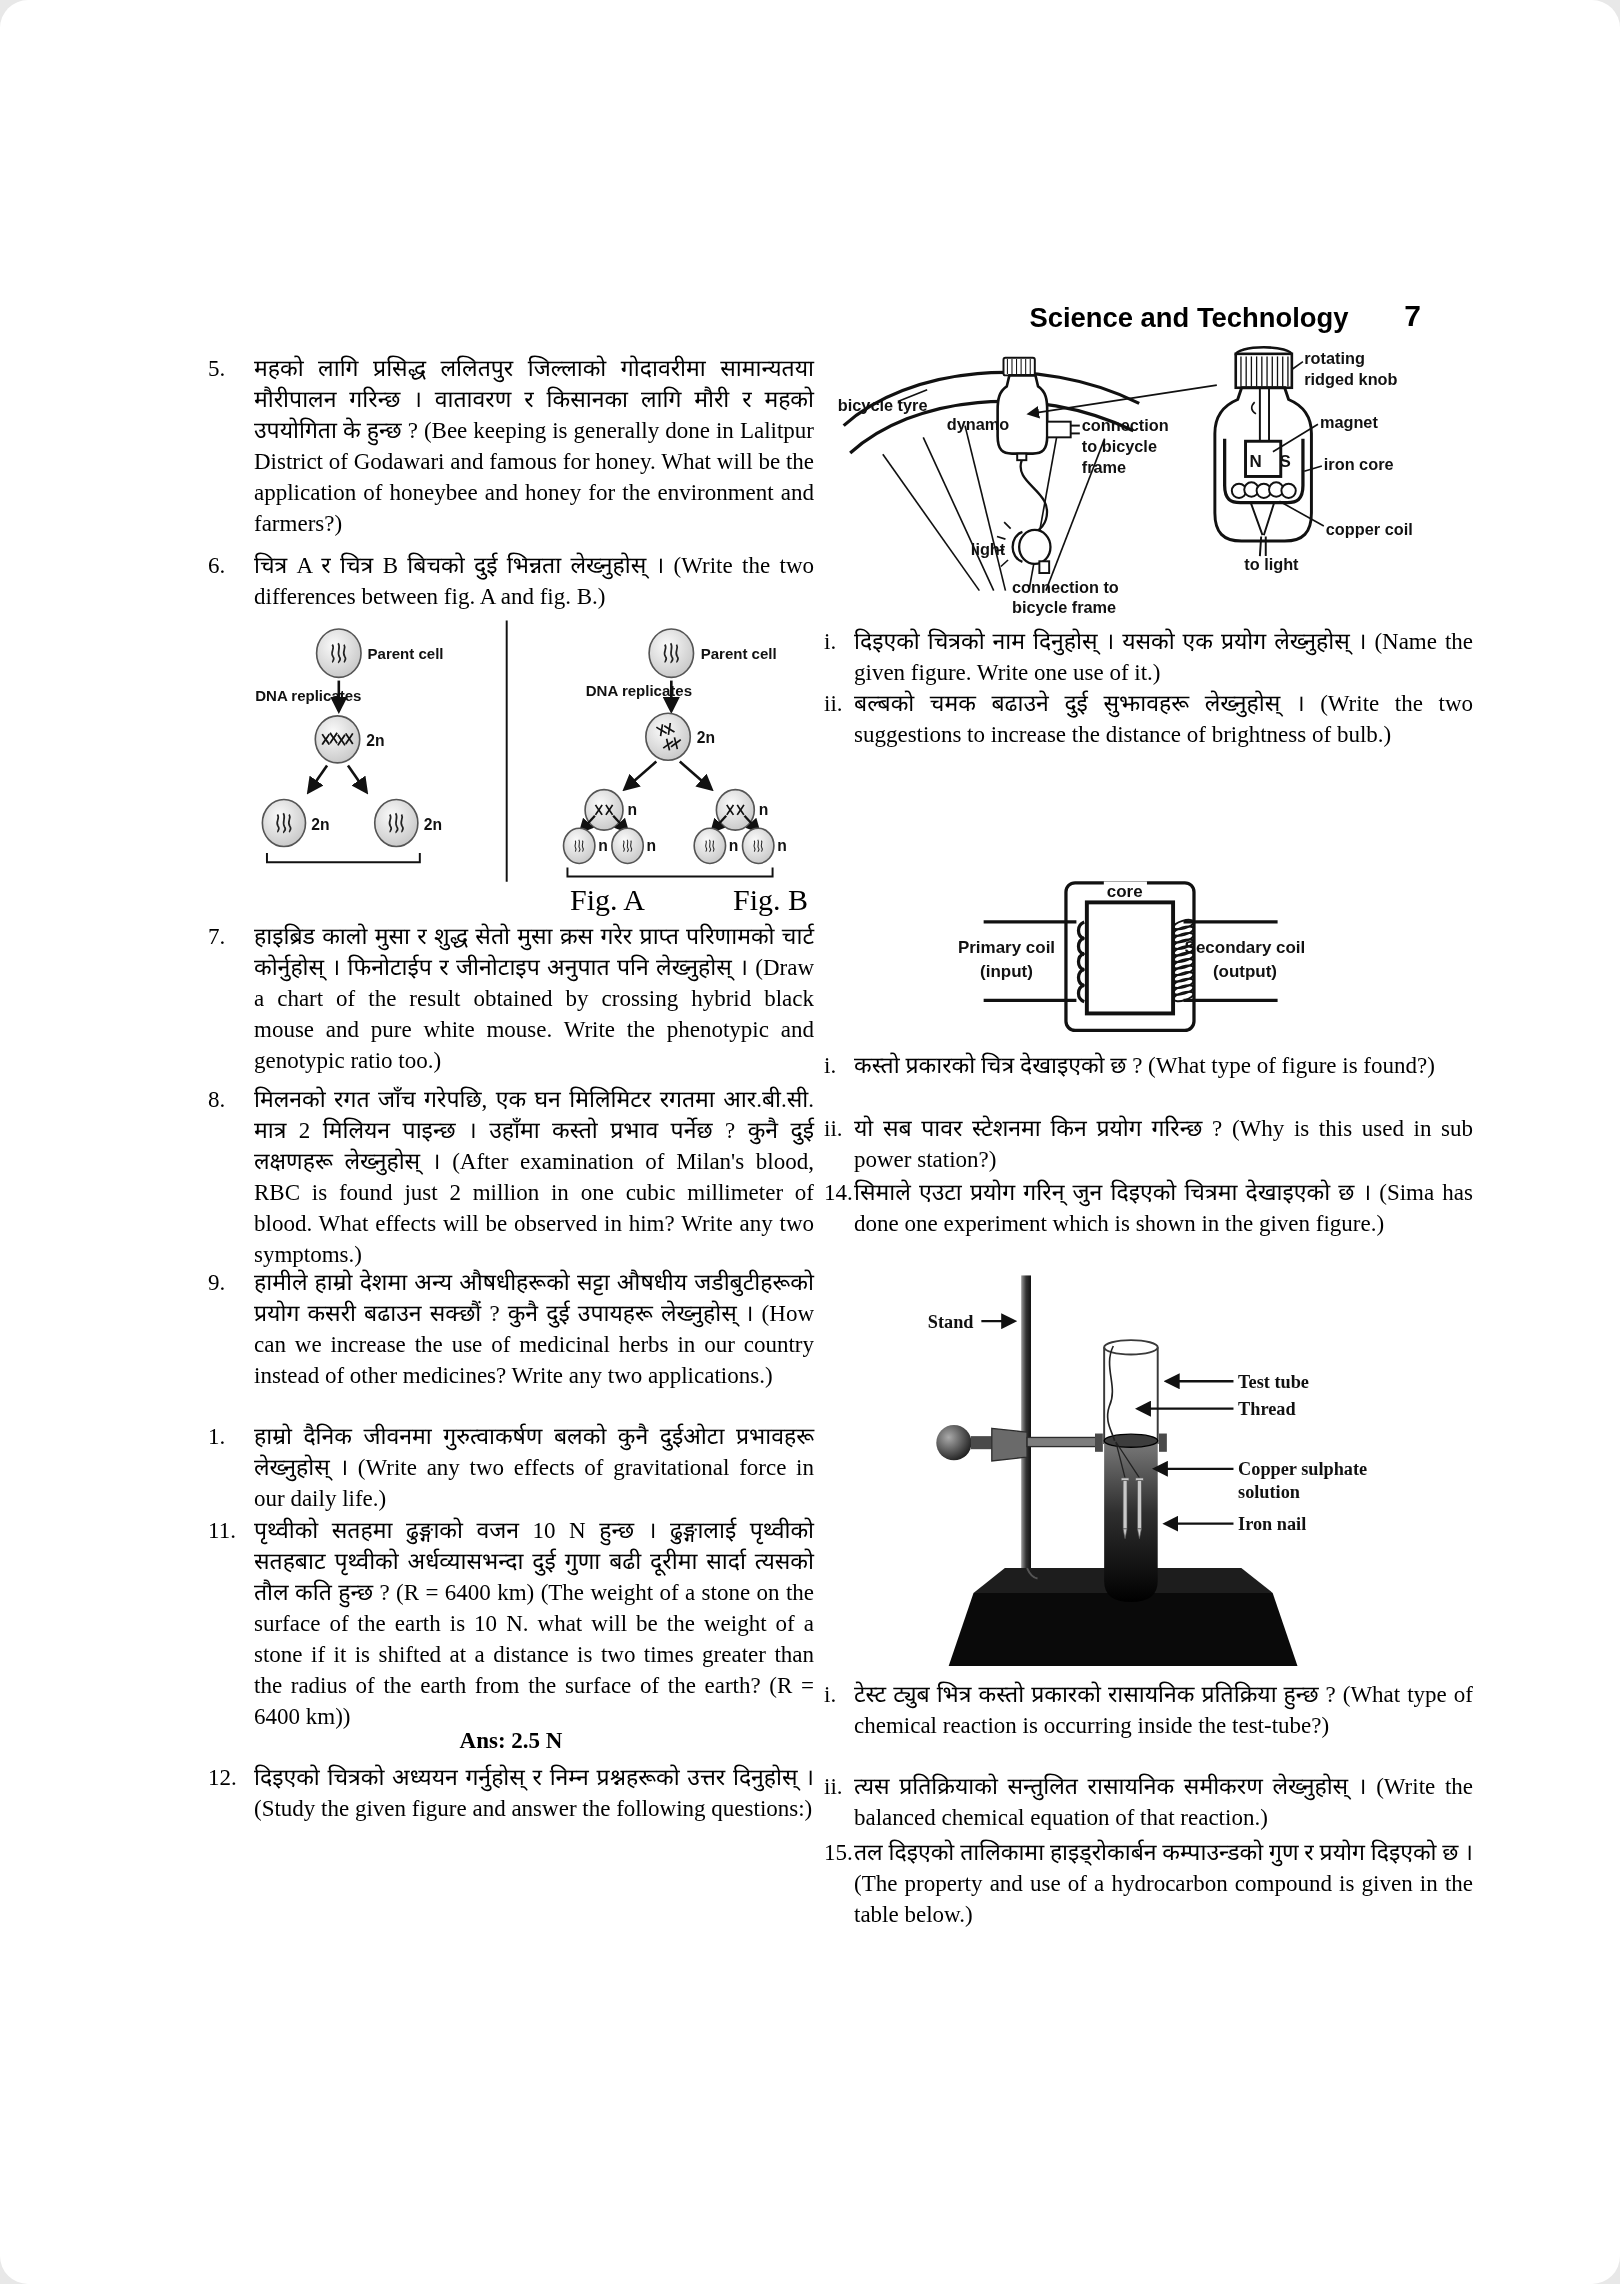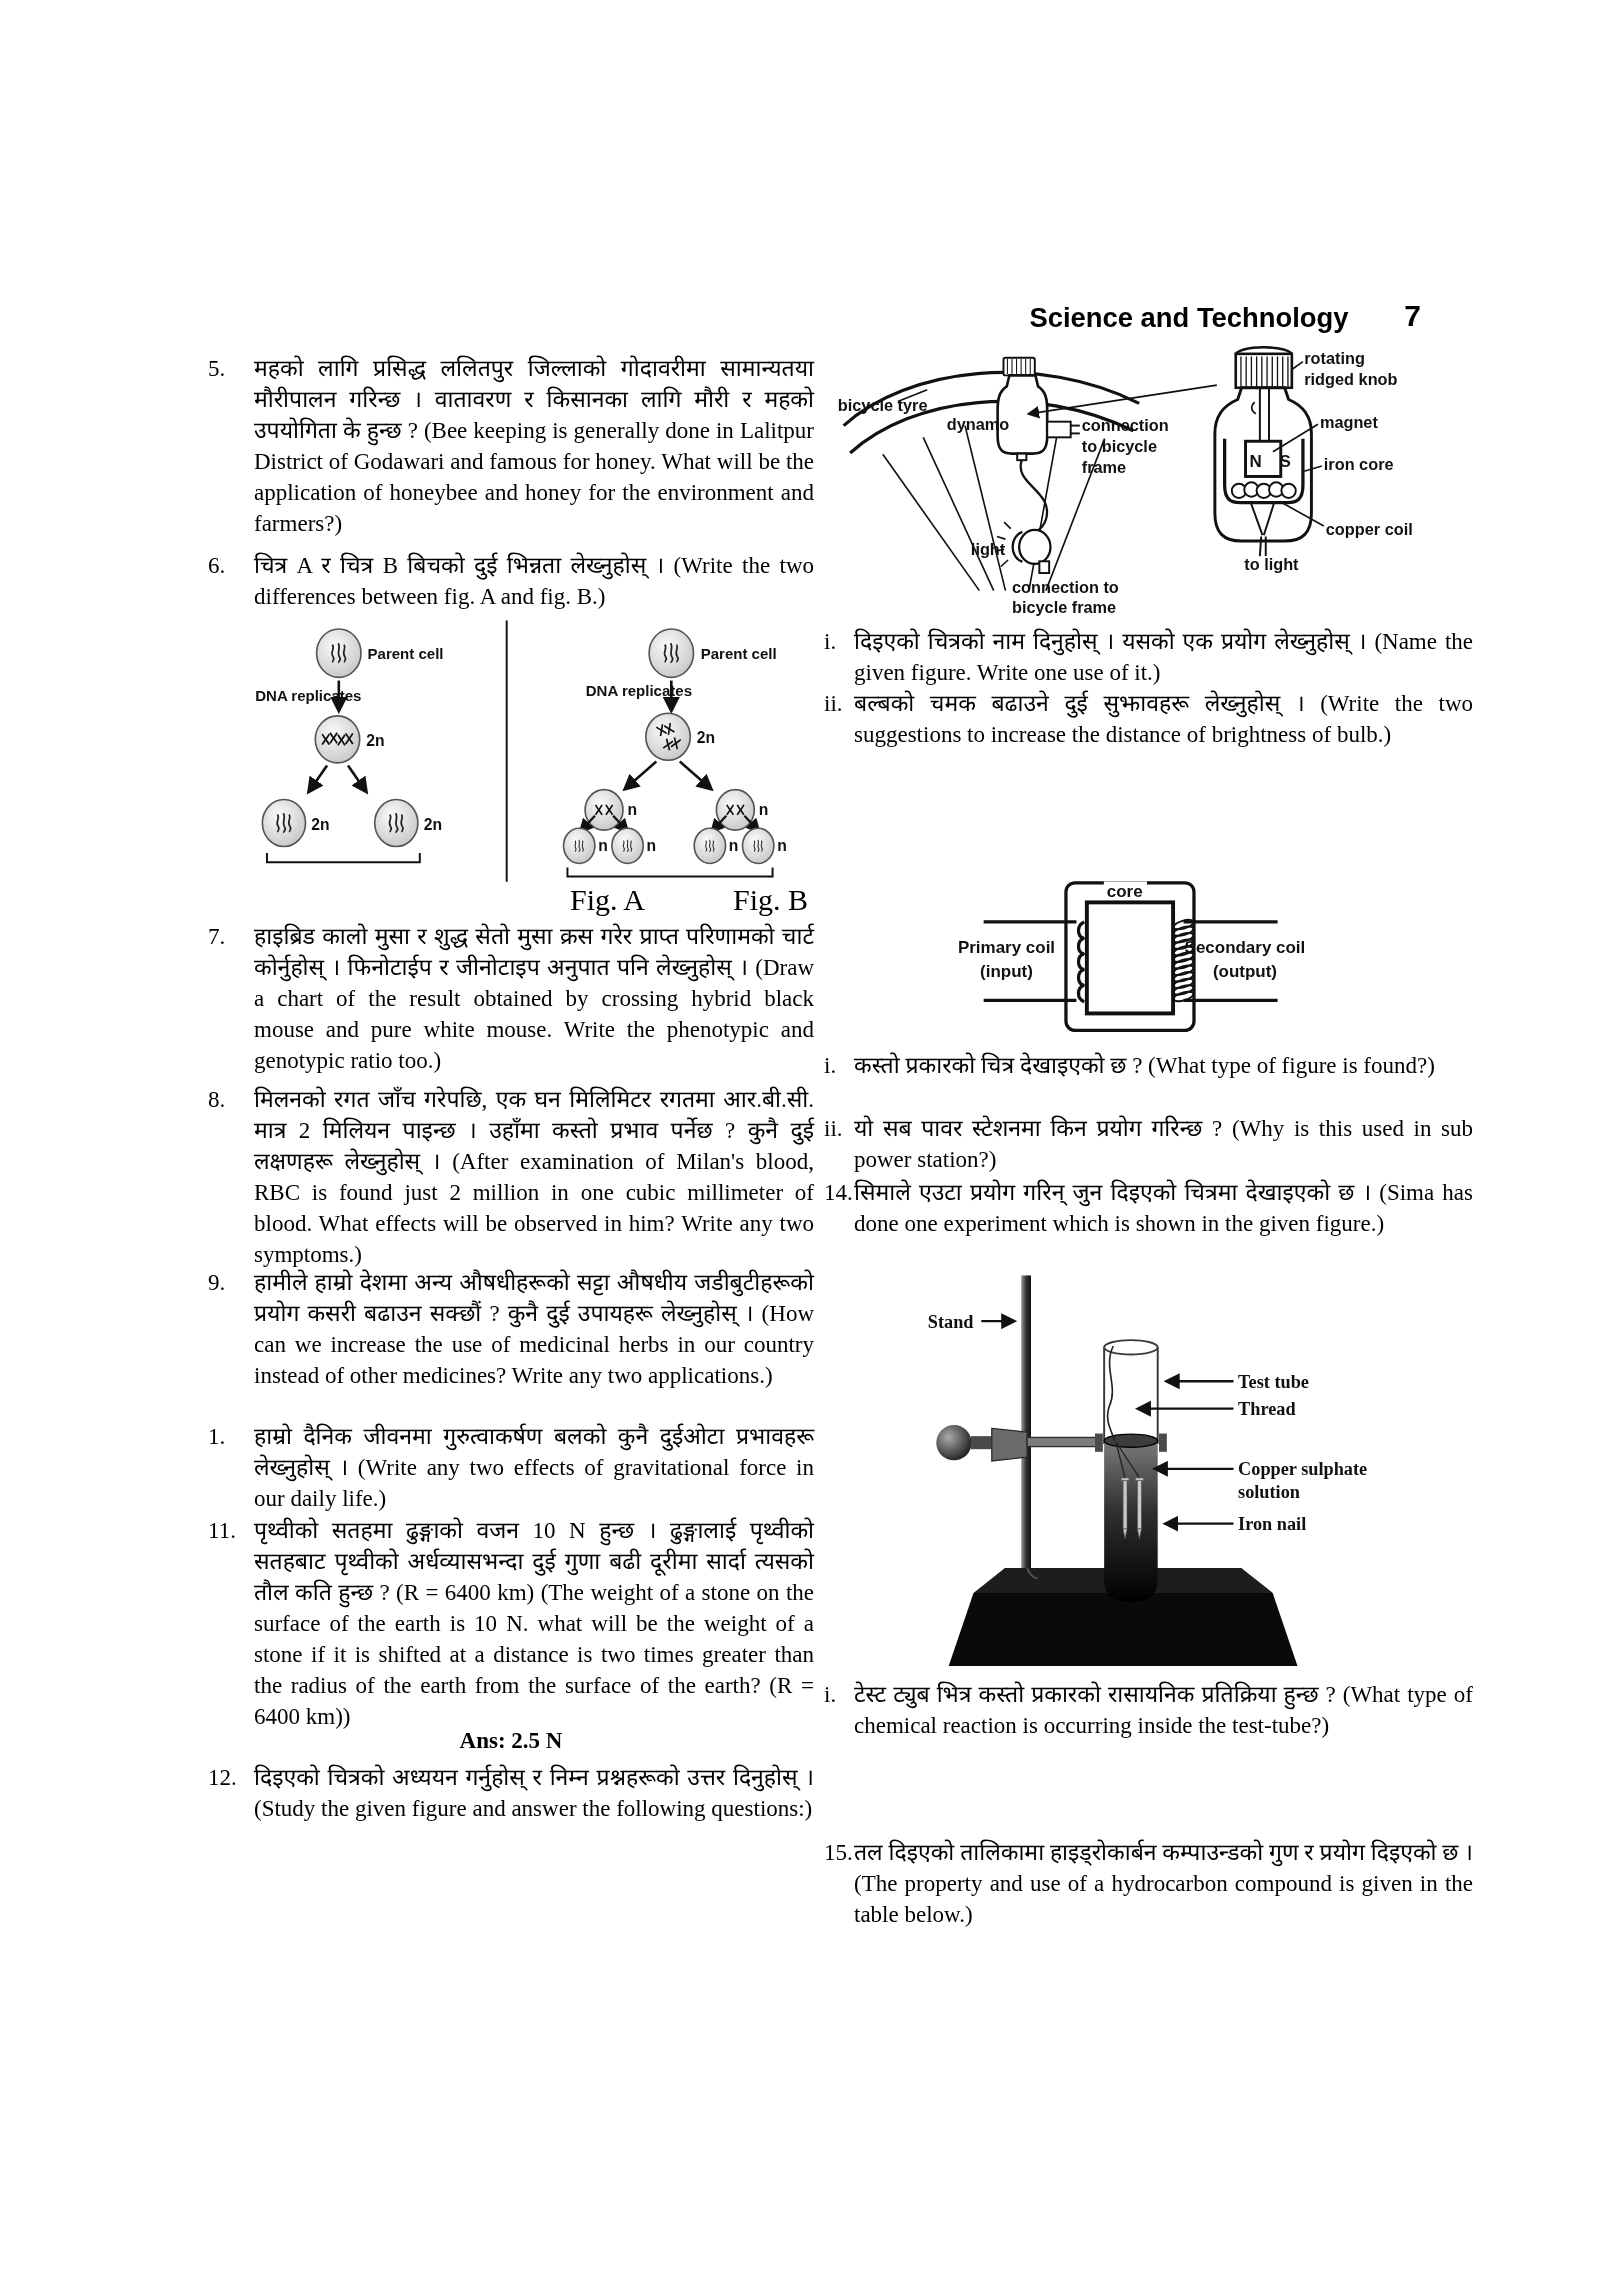--- a/index.html
+++ b/index.html
@@ -1,17 +1,17 @@
 <!DOCTYPE html>
 <html lang="ne" style="font-size:10.5px"><head>
 <meta charset="utf-8">
 <style>
   html,body{margin:0;padding:0;background:#e8e8e8;}
   .page{position:relative;width:1620px;height:2284px;background:#ffffff;
-        font-family:"Liberation Serif", serif;color:#000;overflow:hidden;}
+        font-family:"Liberation Serif", serif;color:#000;overflow:hidden;border-radius:28px;}
   .hdr-title{position:absolute;left:1019px;top:302px;width:340px;text-align:center;
         font-family:"Liberation Sans", sans-serif;font-weight:bold;font-size:27.4px;}
   .hdr-page{position:absolute;left:1383px;top:299px;width:59px;text-align:center;
         font-family:"Liberation Sans", sans-serif;font-weight:bold;font-size:30px;}
   .q{position:absolute;font-size:23px;line-height:31px;text-align:justify;}
   .q .body{display:block;padding-left:46px;text-indent:-46px;font-family:Liberation Serif, serif;}
   .qr .body{padding-left:30px;text-indent:-30px;}
   .no{display:inline-block;min-width:46px;text-indent:0;}
   .qr .no{min-width:30px;}
   .ans{position:absolute;left:208px;top:1728px;width:606px;text-align:center;
@@ -381,18 +381,21 @@
     <text class="serifb" x="1895" y="2258">Copper sulphate</text>
     <text class="serifb" x="1895" y="2292">solution</text>
     <line x1="1888" y1="2248" x2="1768" y2="2248" stroke="#111" stroke-width="3.5" marker-end="url(#ah2)"></line>
     <text class="serifb" x="1895" y="2342">Iron nail</text>
     <line x1="1888" y1="2332" x2="1784" y2="2332" stroke="#111" stroke-width="3.5" marker-end="url(#ah2)"></line>
   </svg>
 
   <div class="q qr" style="left:824px;top:1679px;width:649px">
     <span class="body"><span class="no">i.</span><span>टेस्ट ट्युब भित्र कस्तो प्रकारको रासायनिक प्रतिक्रिया हुन्छ ? (What type of chemical reaction is occurring inside the test-tube?)</span></span>
   </div>
+  <div class="q qr" style="left:824px;top:1771px;width:649px">
+    <span class="body"><span class="no">ii.</span><span>त्यस प्रतिक्रियाको सन्तुलित रासायनिक समीकरण लेख्नुहोस् । (Write the balanced chemical equation of that reaction.)</span></span>
+  </div>
   <div class="q qr" style="left:824px;top:1837px;width:649px">
     <span class="body"><span class="no">15.</span><span>तल दिइएको तालिकामा हाइड्रोकार्बन कम्पाउन्डको गुण र प्रयोग दिइएको छ । (The property and use of a hydrocarbon compound is given in the table below.)</span></span>
   </div>
 
 </div>
 
 
 </body></html>

